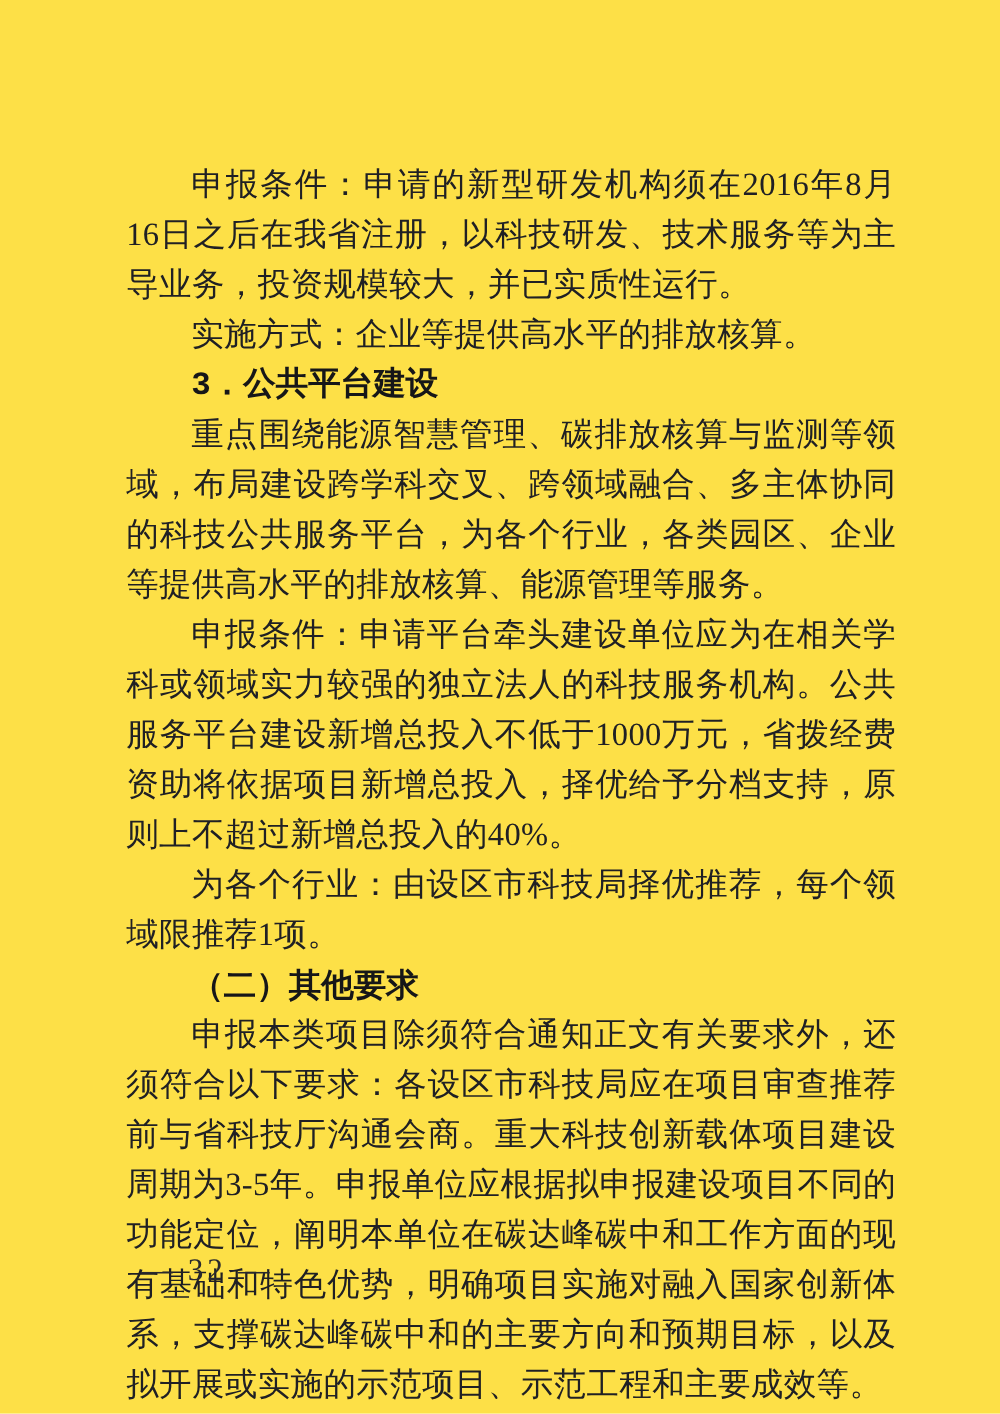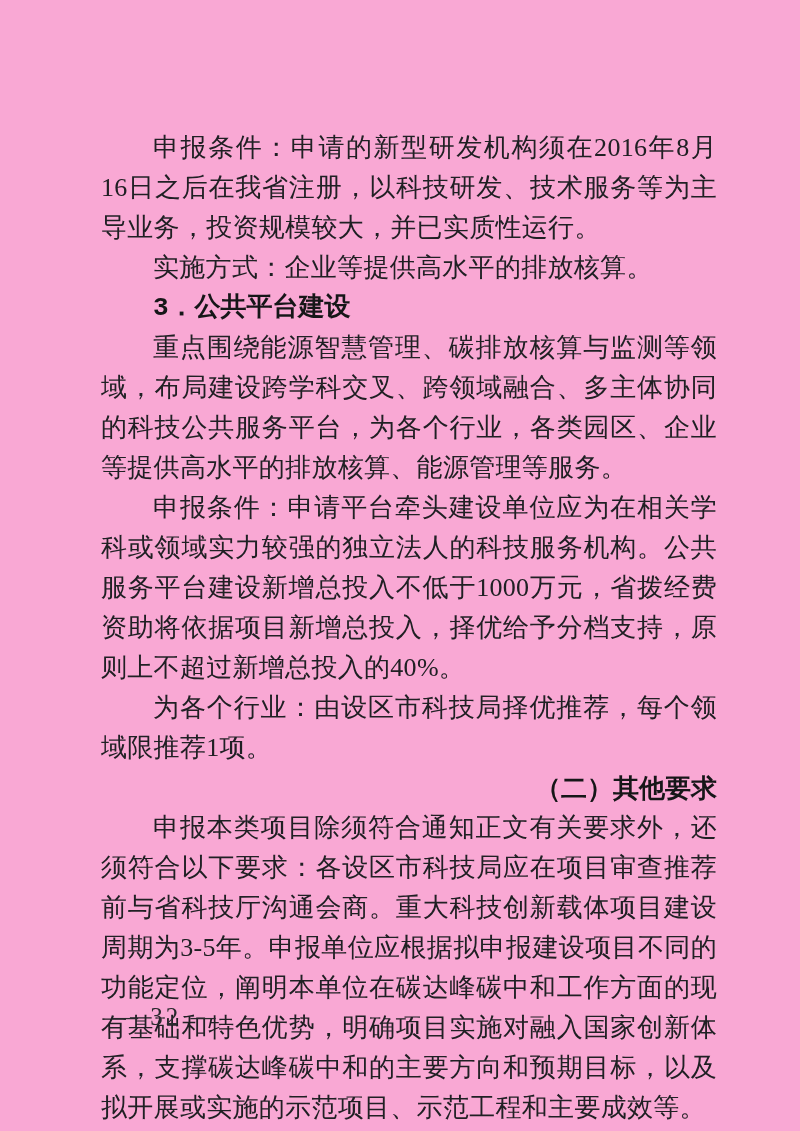--- a/index.html
+++ b/index.html
@@ -4,21 +4,21 @@
 <style>
   html, body {
     margin: 0;
     padding: 0;
     background: #ffffff;
   }
   .page {
     position: relative;
     width: 800px;
     height: 1131px;
-    background: #f9a8d4;
+    background: #fde047;
     overflow: hidden;
     font-family: "Liberation Serif", "DejaVu Serif", serif;
     color: #1d1d1f;
   }
   .content {
     position: absolute;
     left: 101px;
     top: 128px;
     width: 616px;
   }
@@ -41,21 +41,20 @@
     font-family: Liberation Mono, monospace;
   }
   .heading-section {
     margin: 0;
     font-size: 26px;
     line-height: 40px;
     font-weight: bold;
     text-indent: 2em;
     color: #161618;
     font-family: "Liberation Sans", "DejaVu Sans", sans-serif;
-    text-align: right;
   }
   .page-footer {
     position: absolute;
     left: 113px;
     top: 1002px;
     font-size: 25px;
     line-height: 30px;
     letter-spacing: 3px;
     color: #2a2a2e;
     font-family: Liberation Serif, serif;

